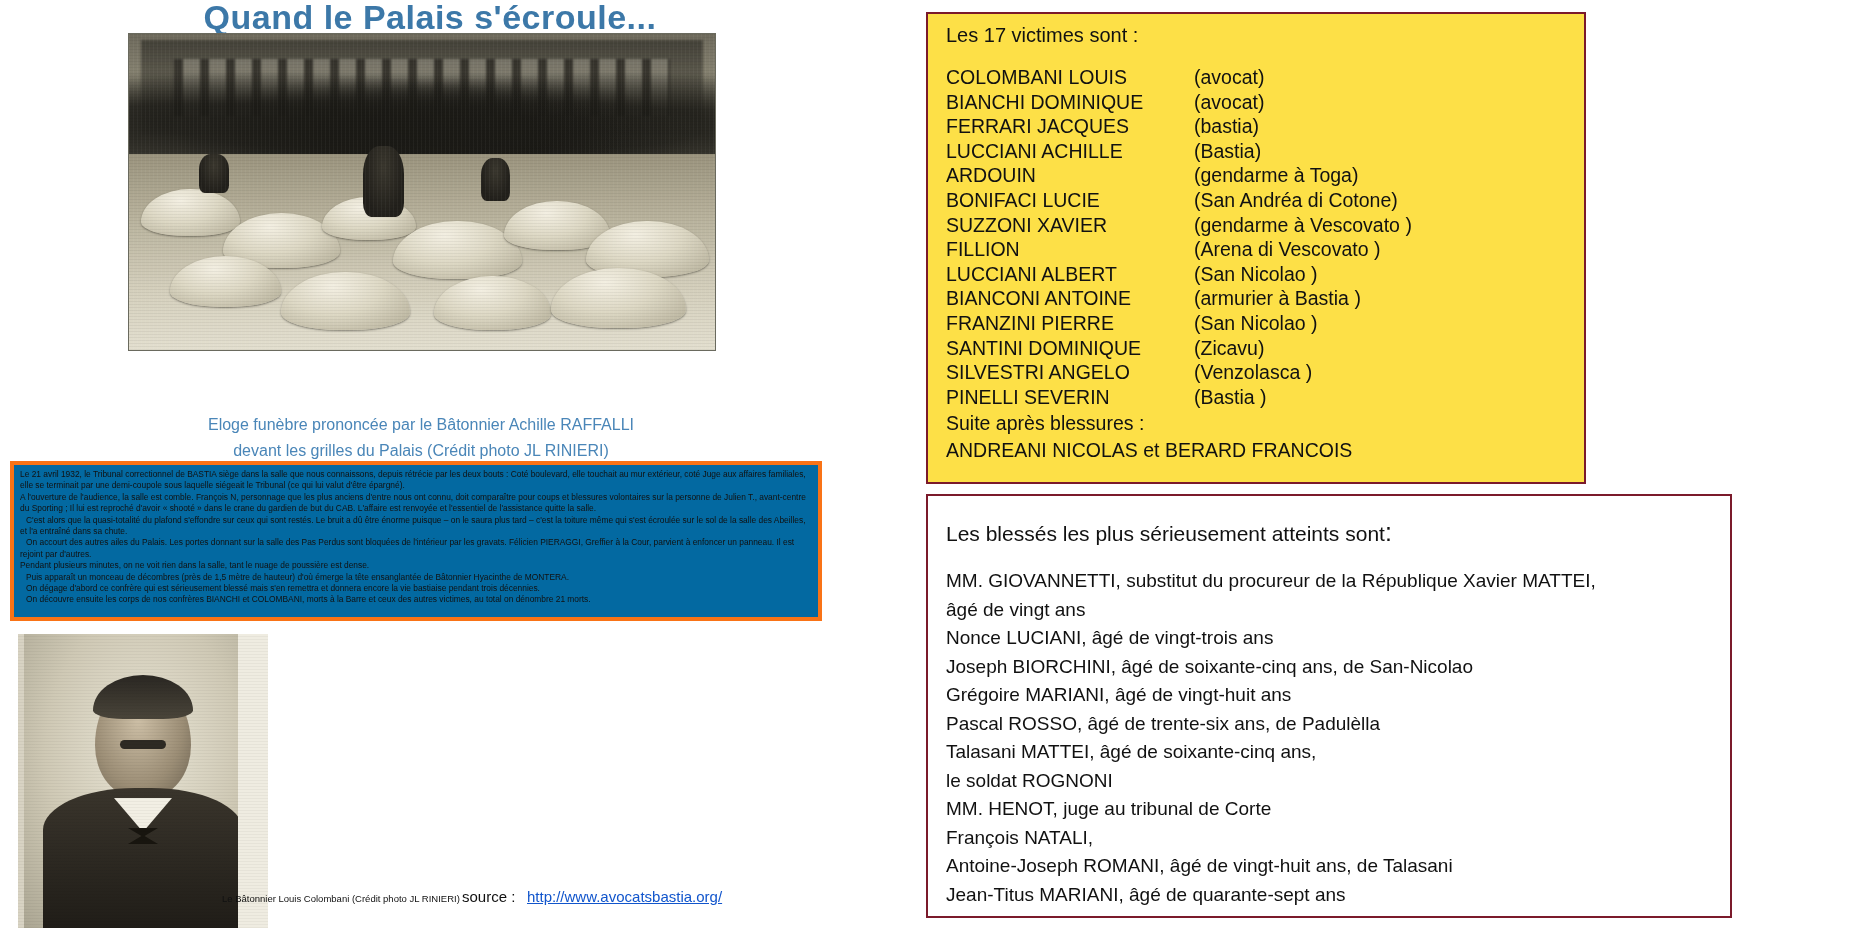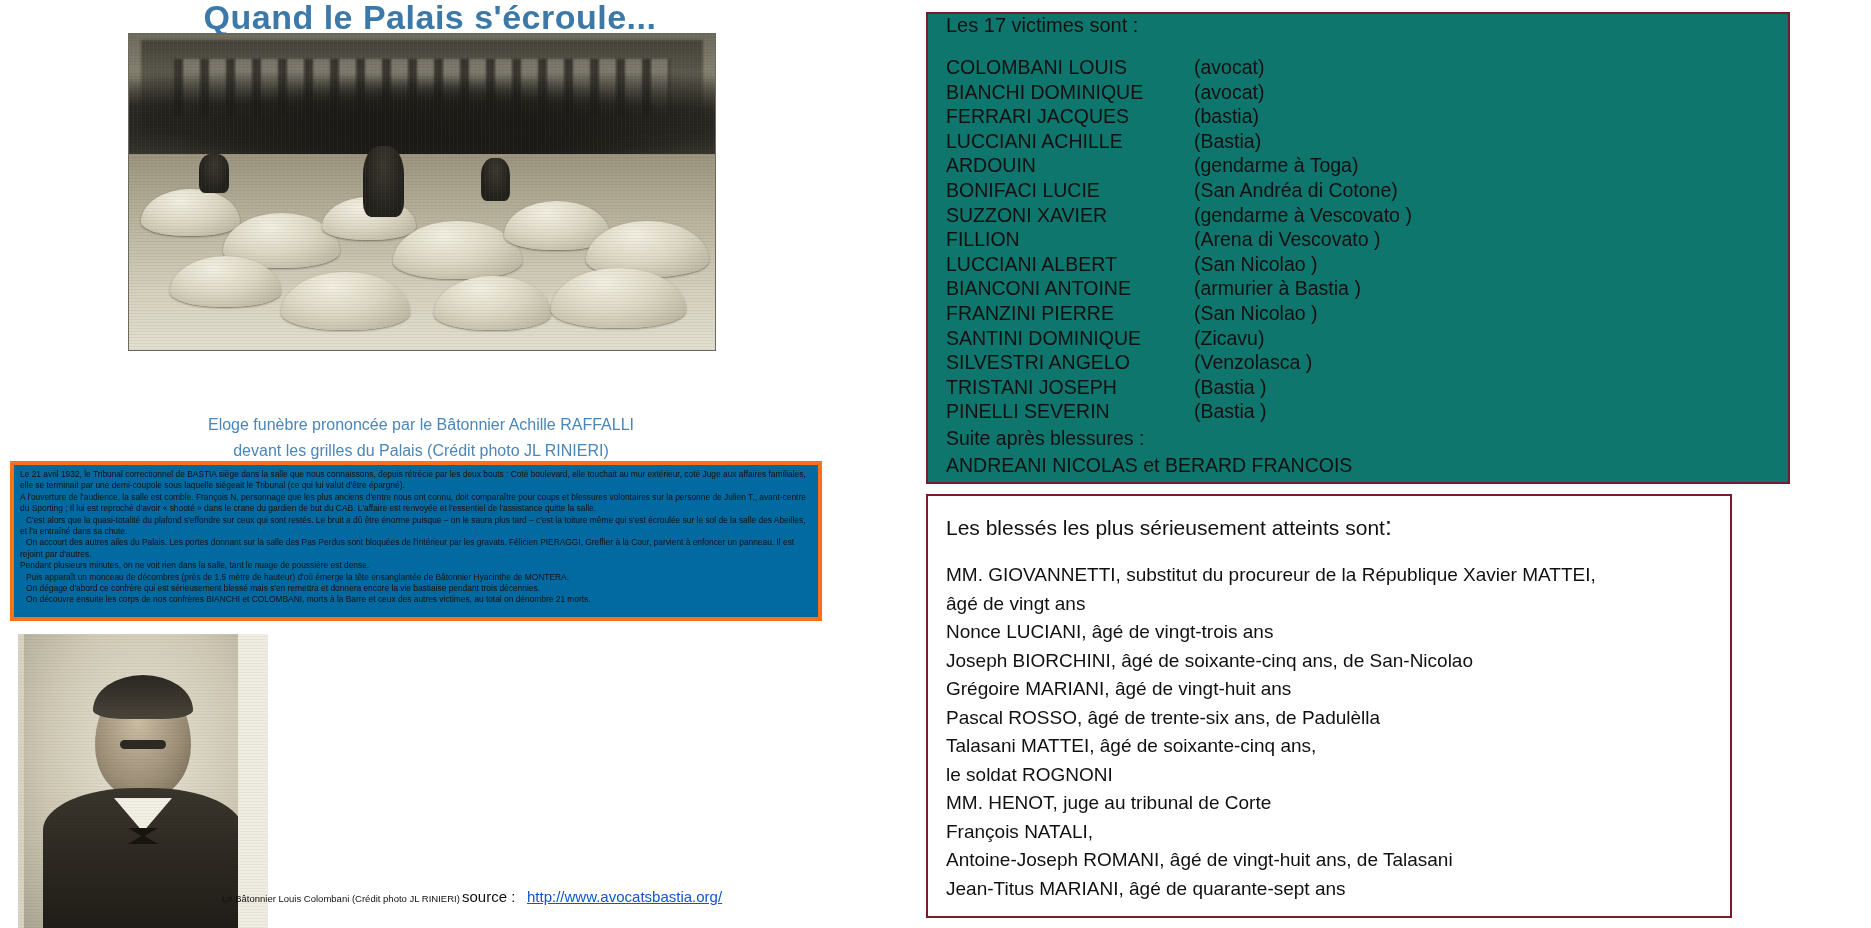--- a/index.html
+++ b/index.html
@@ -215,26 +215,26 @@
     font-size: 15px;
     color: #1155cc;
     text-decoration: underline;
   }
 
   
   #victims-panel {
     position: absolute;
     left: 926px;
     top: 12px;
-    width: 864px;
+    width: 660px;
     height: 472px;
     border: 2px solid #7b1a2b;
-    background: #0f766e;
+    background: #fde047;
     box-sizing: border-box;
-    padding: 0 0 0 18px;
+    padding: 10px 0 0 18px;
   }
   .vic-head {
     font-size: 20px;
     color: #111;
     margin-bottom: 18px;
   }
   .vic-row {
     font-size: 19.5px;
     color: #111;
     line-height: 24.6px;
@@ -260,20 +260,21 @@
     height: 424px;
     border: 2px solid #7b1a2b;
     background: #fff;
     box-sizing: border-box;
     padding: 16px 0 0 18px;
   }
   .wd-head {
     font-size: 21px;
     color: #111;
     margin-bottom: 20px;
+    margin-top: 6px;
   }
   .wd-head .big { font-size: 25px; }
   .wd-row {
     font-size: 19px;
     color: #111;
     line-height: 28.5px;
   }
 </style>
 </head>
 <body>
@@ -375,23 +376,20 @@
   <div class="vic-row">
     <span class="vic-name">FRANZINI PIERRE</span><span class="vic-place">(San Nicolao )</span>
   </div>
   <div class="vic-row">
     <span class="vic-name">SANTINI DOMINIQUE</span><span class="vic-place">(Zicavu)</span>
   </div>
   <div class="vic-row">
     <span class="vic-name">SILVESTRI ANGELO</span><span class="vic-place">(Venzolasca )</span>
   </div>
   <div class="vic-row">
-    <span class="vic-name">TRISTANI JOSEPH</span><span class="vic-place">(Bastia )</span>
-  </div>
-  <div class="vic-row">
     <span class="vic-name">PINELLI SEVERIN</span><span class="vic-place">(Bastia )</span>
   </div>
 
   <div class="vic-suite">Suite après blessures :</div>
   <div class="vic-suite">ANDREANI NICOLAS et BERARD FRANCOIS</div>
 </div>
 
 <div id="wounded-panel">
   <div class="wd-head">
     <span>Les blessés les plus sérieusement atteints sont</span><span class="big">:</span>

